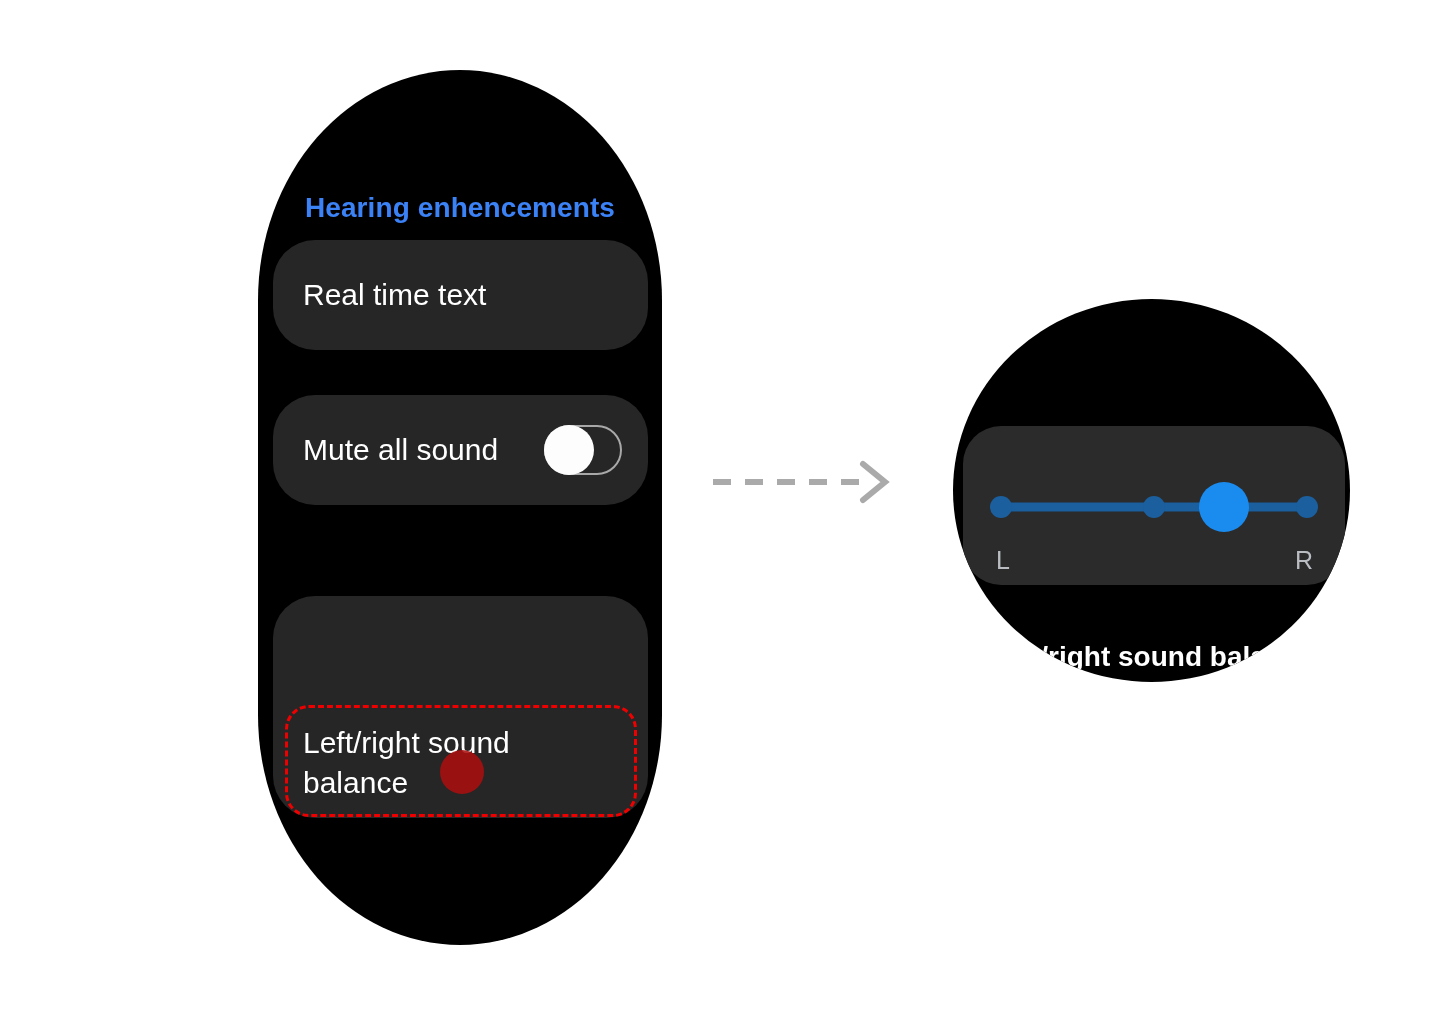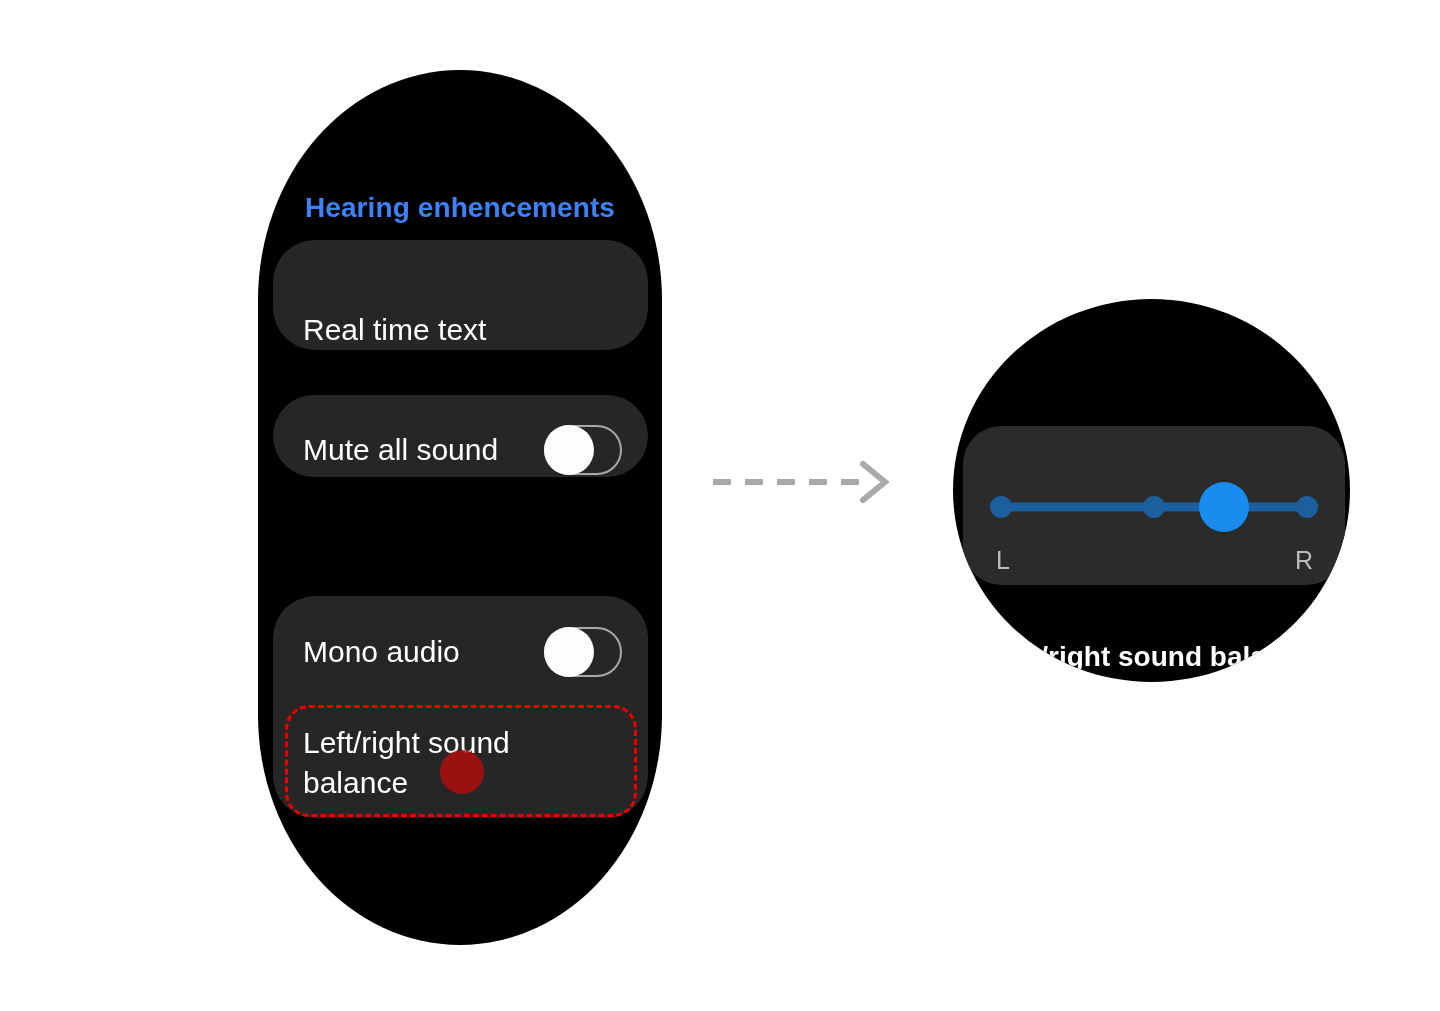--- a/index.html
+++ b/index.html
@@ -115,44 +115,38 @@
 </head>
 <body>
 
 <div id="stage">
 
   <div id="watch-left">
 
     <div id="screen-title-left">Hearing enhencements</div>
 
     <div class="card" style="left:15px; top:170px; width:375px; height:110px;">
-      <div class="card-row" style="width:375px; height:110px;align-items:flex-end;">
+      <div class="card-row" style="width:375px; height:110px;">
         <span class="row-label">Real time text</span>
       </div>
     </div>
 
-    <div class="card" style="left:15px; top:325px; width:375px; height:82px;">
+    <div class="card" style="left:15px; top:325px; width:375px; height:110px;">
       <div class="card-row" style="width:375px; height:110px;">
         <span class="row-label">Mute all sound</span>
         <span class="toggle">
           <span class="knob"></span>
         </span>
       </div>
     </div>
 
     <div id="section-label-connected">Connected audio</div>
 
     <div class="card" style="left:15px; top:526px; width:375px; height:222px;">
 
-      <div class="card-row" style="width:375px; height:112px;">
-        <span class="row-label">Mono audio</span>
-        <span class="toggle">
-          <span class="knob"></span>
-        </span>
-      </div>
 
       <div class="card-row" style="top:112px; width:375px; height:110px;">
         <span class="row-label" style="font-size:30px; line-height:40px;">Left/right sound balance</span>
       </div>
     </div>
   </div>
 
   <div id="highlight-box"></div>
   <div id="click-dot"></div>
 

